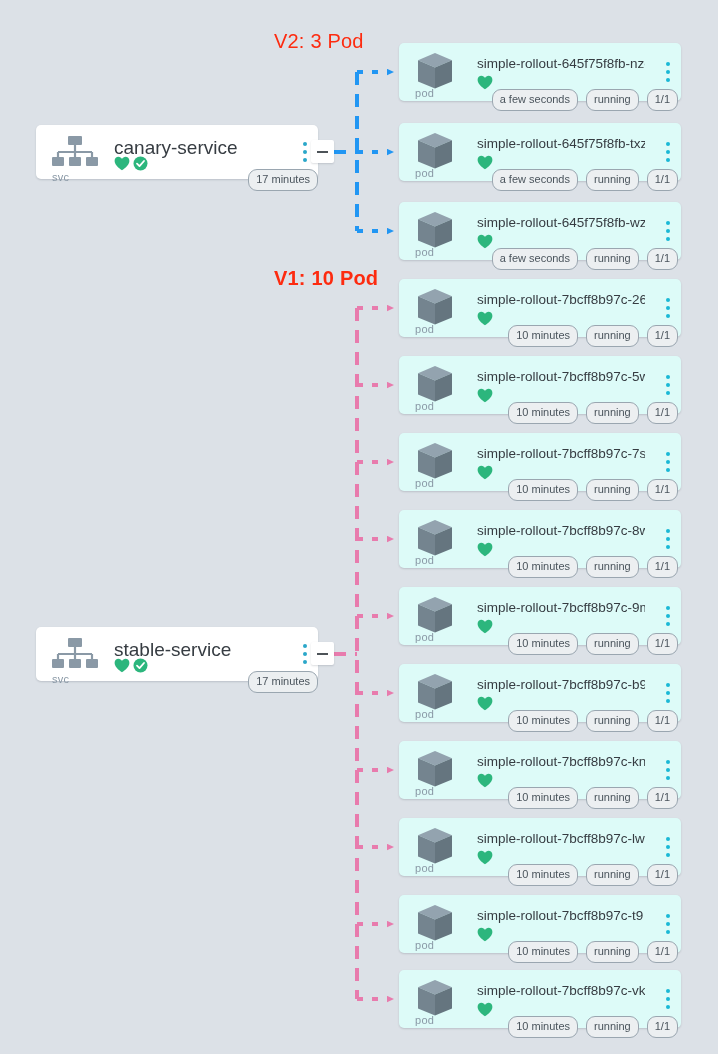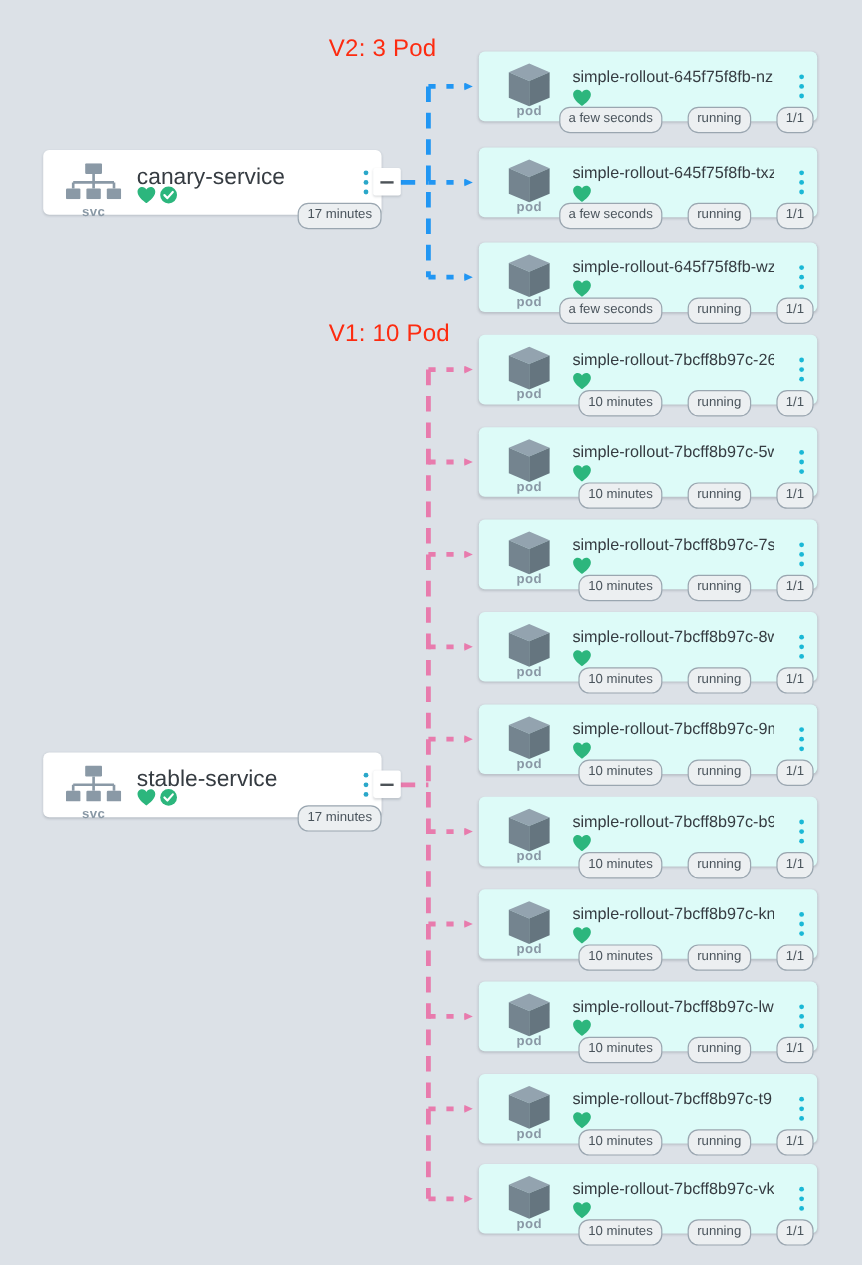--- a/index.html
+++ b/index.html
@@ -55,22 +55,21 @@
     width: 100%;
     height: 100%;
   }
 
   
   .node-icon {
     position: absolute;
     left: 16px;
     top: 11px;
     width: 52px;
-    text-align: center;
-    font-weight: bold;
+    text-align: left;
   }
   .node-icon .glyph { display: block; height: 34px; }
   .node-icon .kind {
     display: block;
     font-size: 11px;
     color: #8a99a6;
     letter-spacing: .3px;
     margin-top: 1px;
   }
   .pod .node-icon .kind { color: #8a99a6; }
@@ -117,21 +116,21 @@
     background: #1ab8d6;
   }
   .svc .kebab i { background: #2aa7c9; }
 
   
   .badges {
     position: absolute;
     right: 5px;
     bottom: -11px;
     display: flex;
-    gap: 21px;
+    gap: 8px;
     align-items: center;
   }
   .pill {
     background: #eceff1;
     border: 1px solid #9aa6b0;
     border-radius: 9px;
     color: #4a545c;
     font-size: 11px;
     line-height: 1;
     padding: 4px 7px 5px;
@@ -218,21 +217,21 @@
       <path d="M357,616 L388,616" stroke-dasharray="6 9" marker-end="url(#arrowPink)"></path>
       <path d="M357,693 L388,693" stroke-dasharray="6 9" marker-end="url(#arrowPink)"></path>
       <path d="M357,770 L388,770" stroke-dasharray="6 9" marker-end="url(#arrowPink)"></path>
       <path d="M357,847 L388,847" stroke-dasharray="6 9" marker-end="url(#arrowPink)"></path>
       <path d="M357,924 L388,924" stroke-dasharray="6 9" marker-end="url(#arrowPink)"></path>
       <path d="M357,999 L388,999" stroke-dasharray="6 9" marker-end="url(#arrowPink)"></path>
     </g>
   </svg>
 
   <div class="group-label" style="left:274px; top:30px;">V2: 3 Pod</div>
-  <div class="group-label" style="left:274px; top:267px;">V1: 10 Pod</div>
+  <div class="group-label" style="left:274px; top:267px;font-weight:bold;">V1: 10 Pod</div>
 
   <div class="node svc" style="left:36px; top:125px;">
     <div class="node-inner">
       <div class="node-icon">
         <span class="glyph">
           <svg width="46" height="30" viewBox="0 0 46 30" fill="none">
             <rect x="16" y="0" width="14" height="9" rx="1" fill="#8a99a6"></rect>
             <path d="M23,9 L23,16 M6,16 L40,16 M6,16 L6,21 M23,16 L23,21 M40,16 L40,21" stroke="#8a99a6" stroke-width="2.2"></path>
             <rect x="0" y="21" width="12" height="9" rx="1" fill="#8a99a6"></rect>
             <rect x="17" y="21" width="12" height="9" rx="1" fill="#8a99a6"></rect>

